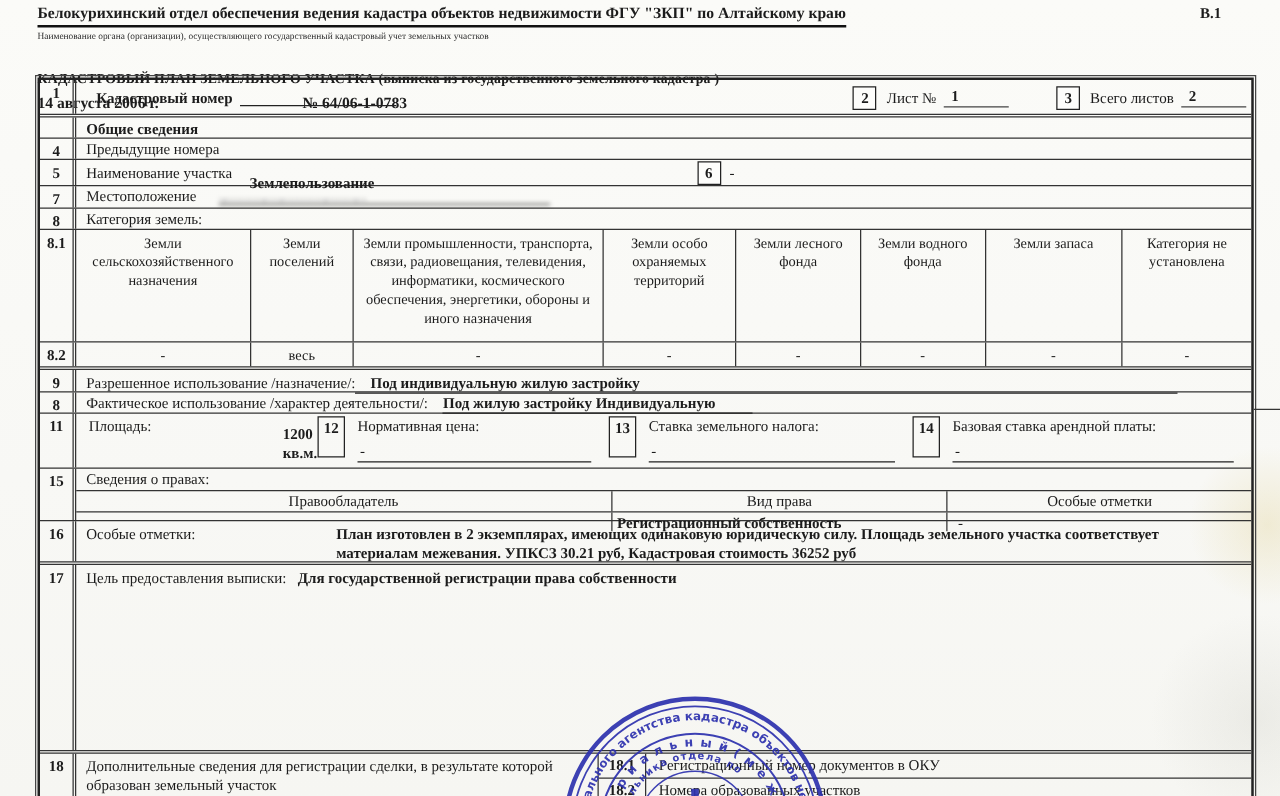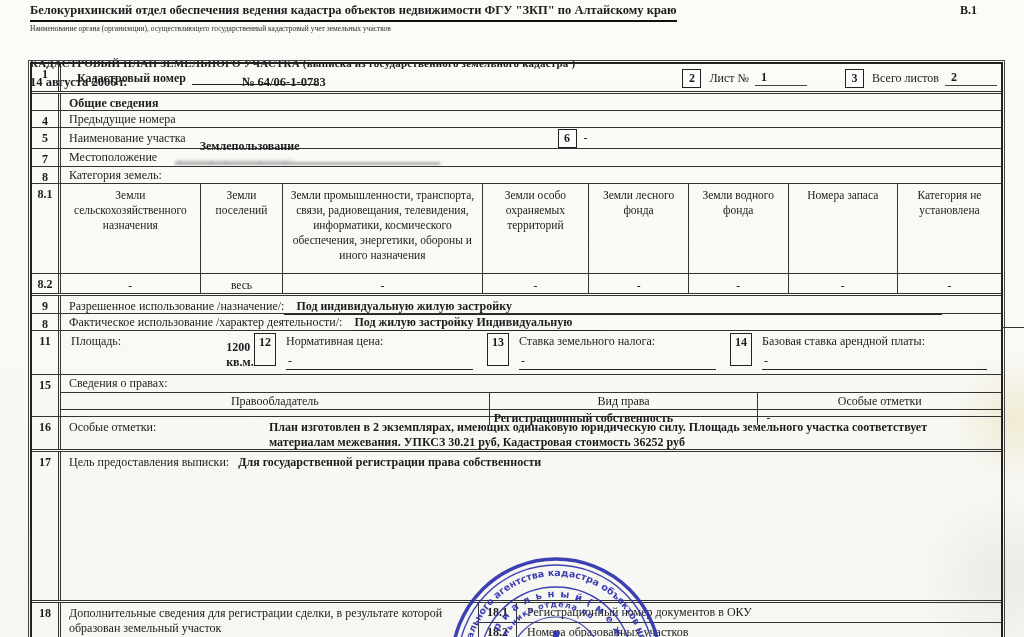--- a/index.html
+++ b/index.html
@@ -194,21 +194,21 @@
 
     <div class="row" style="height:90px;">
       <div class="num">8.1</div>
       <div class="catrow">
         <div class="cc cw1">Земли сельскохозяйственного назначения</div>
         <div class="cc cw2">Земли поселений</div>
         <div class="cc cw3">Земли промышленности, транспорта, связи, радиовещания, телевидения, информатики, космического обеспечения, энергетики, обороны и иного назначения</div>
         <div class="cc cw4">Земли особо охраняемых территорий</div>
         <div class="cc cw5">Земли лесного фонда</div>
         <div class="cc cw6">Земли водного фонда</div>
-        <div class="cc cw7">Номера запаса</div>
+        <div class="cc cw7">Земли запаса</div>
         <div class="cc cw8">Категория не установлена</div>
       </div>
     </div>
 
     <div class="row" style="height:20px;">
       <div class="num">8.2</div>
       <div class="catrow">
         <div class="cc cw1">-</div>
         <div class="cc cw2">весь</div>
         <div class="cc cw3">-</div>

